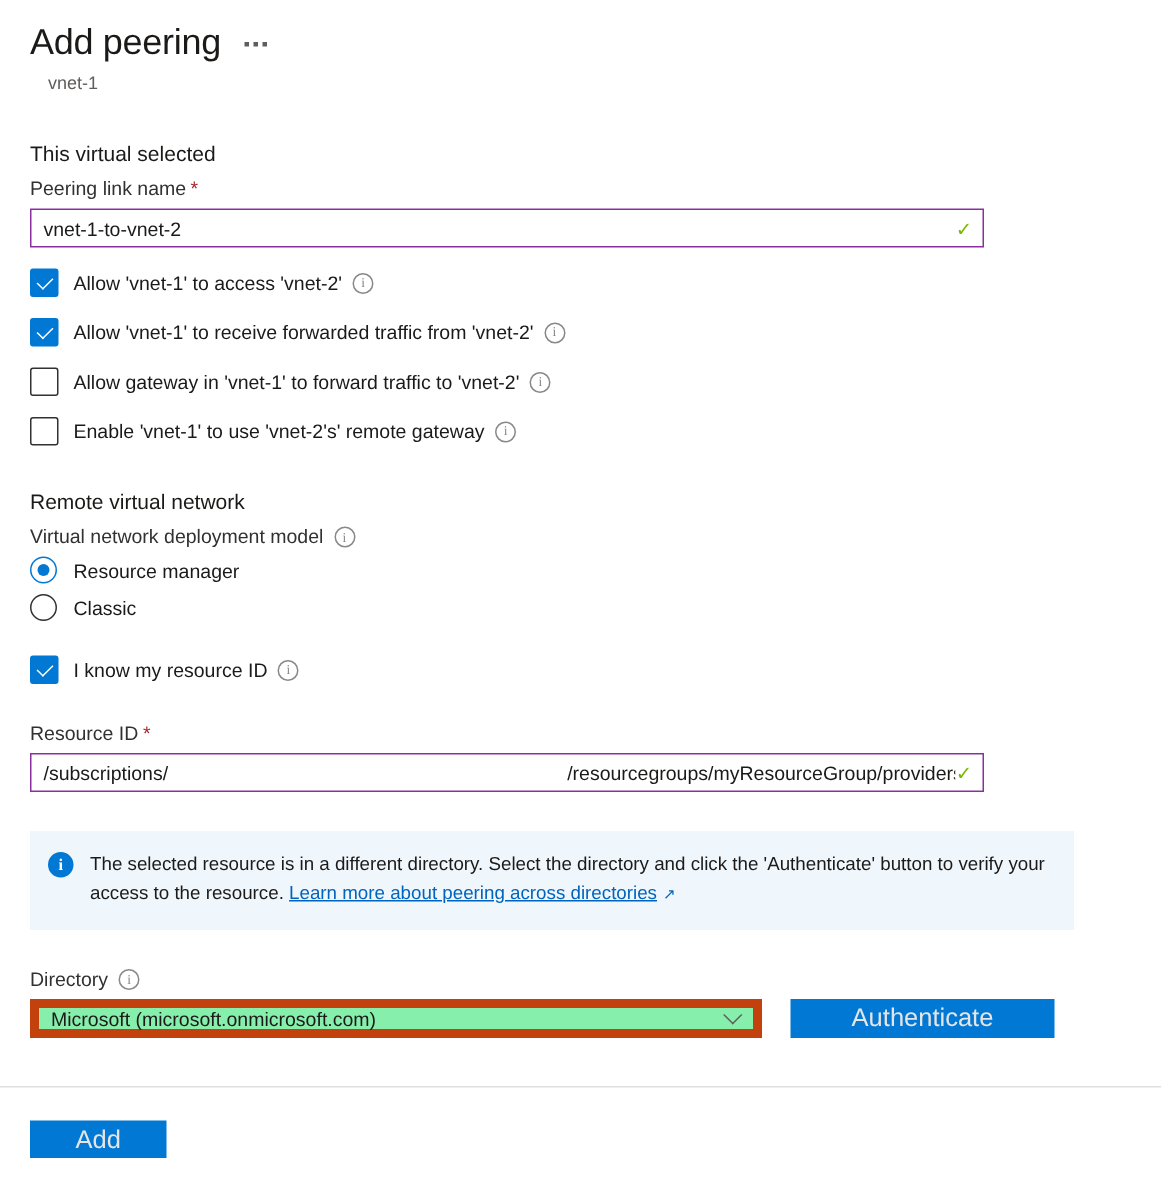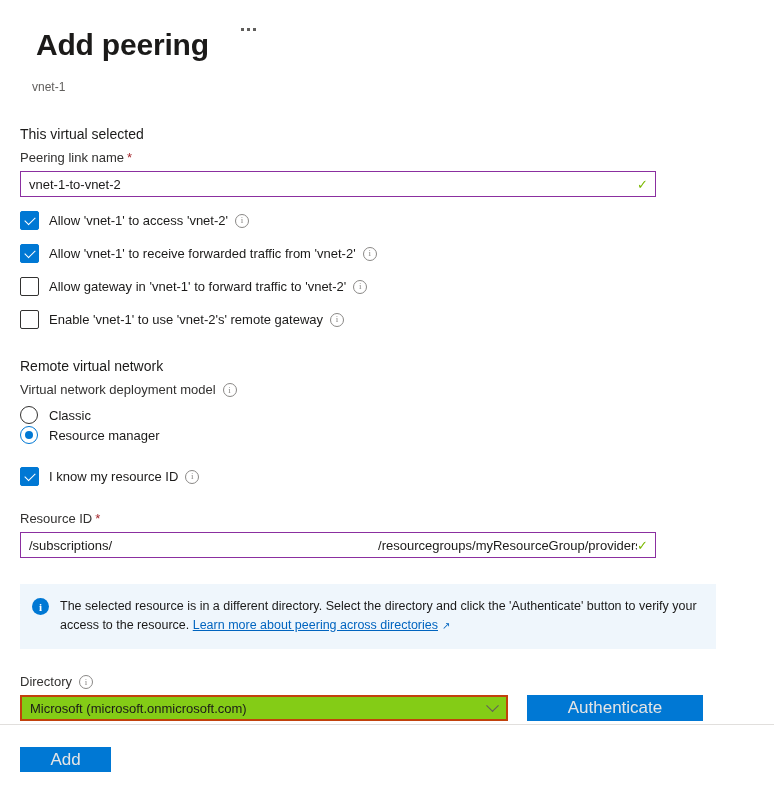--- a/index.html
+++ b/index.html
@@ -10,22 +10,22 @@
     font-family: "Liberation Sans", sans-serif;
     color: #1b1a19;
     overflow: hidden;
   }
   .page { position: relative; width: 774px; height: 790px; }
 
   
   .header { padding: 14px 20px 0 20px; }
   .title-row { display: flex; align-items: flex-start; gap: 14px; }
   .page-title {
-    font-size: 30px; font-weight: bold; line-height: 30px;
-    color: #1b1a19; letter-spacing: -0.2px; margin: 16px;
+    font-size: 24px; font-weight: normal; line-height: 30px;
+    color: #1b1a19; letter-spacing: -0.2px; margin: 0;
   }
   .ellipsis-btn {
     margin-top: 12px; display: flex; gap: 3px; cursor: pointer;
     padding: 2px;
   }
   .ellipsis-btn i {
     width: 3px; height: 3px; background: #605e5c; display: block;
   }
   .subtitle {
     font-size: 12px; color: #605e5c; margin-top: 3px; line-height: 16px; margin-left: 12px;
@@ -131,21 +131,21 @@
   }
   .ext-icon {
     display: inline-block; margin-left: 4px; color: #0064bf;
     font-size: 10px; vertical-align: baseline;
   }
 
   
   .dir-block { margin-top: 24px; }
   .dir-row { display: flex; align-items: center; }
   .select {
-    width: 488px; height: 26px; border: 2px solid #c2410c; background: #84cc16;
+    width: 488px; height: 26px; border: 6px solid #c2410c; background: #86efac;
     display: flex; align-items: center; cursor: pointer; gap: 28px;
   }
   .select .val {
     font-size: 13px; color: #1b1a19; padding-left: 8px;
     white-space: nowrap; overflow: hidden;
   }
   .chev {
     margin-left: auto; margin-right: 9px; width: 9px; height: 9px;
     border-right: 1.4px solid #605e5c; border-bottom: 1.4px solid #605e5c;
     transform: rotate(45deg) translate(-2px, -2px); flex: 0 0 auto;
@@ -227,27 +227,27 @@
       </div>
     </div>
 
     <div class="section-title" style="margin-top:27px;">Remote virtual network</div>
 
     <div class="field-label">
       <span>Virtual network deployment model</span>
       <i class="info-icon">i</i>
     </div>
 
+    <div class="rd-row" style="margin-top:2px;">
+      <div class="rd on"></div>
+      <span class="rd-label">Resource manager</span>
+    </div>
     <div class="rd-row">
       <div class="rd off"></div>
       <span class="rd-label">Classic</span>
-    </div>
-    <div class="rd-row" style="margin-top:2px;">
-      <div class="rd on"></div>
-      <span class="rd-label">Resource manager</span>
     </div>
 
     <div class="cb-row" style="margin-top:23px;">
       <div class="cb on"></div>
       <div class="cb-label">
         <span>I know my resource ID</span>
         <i class="info-icon">i</i>
       </div>
     </div>
 

